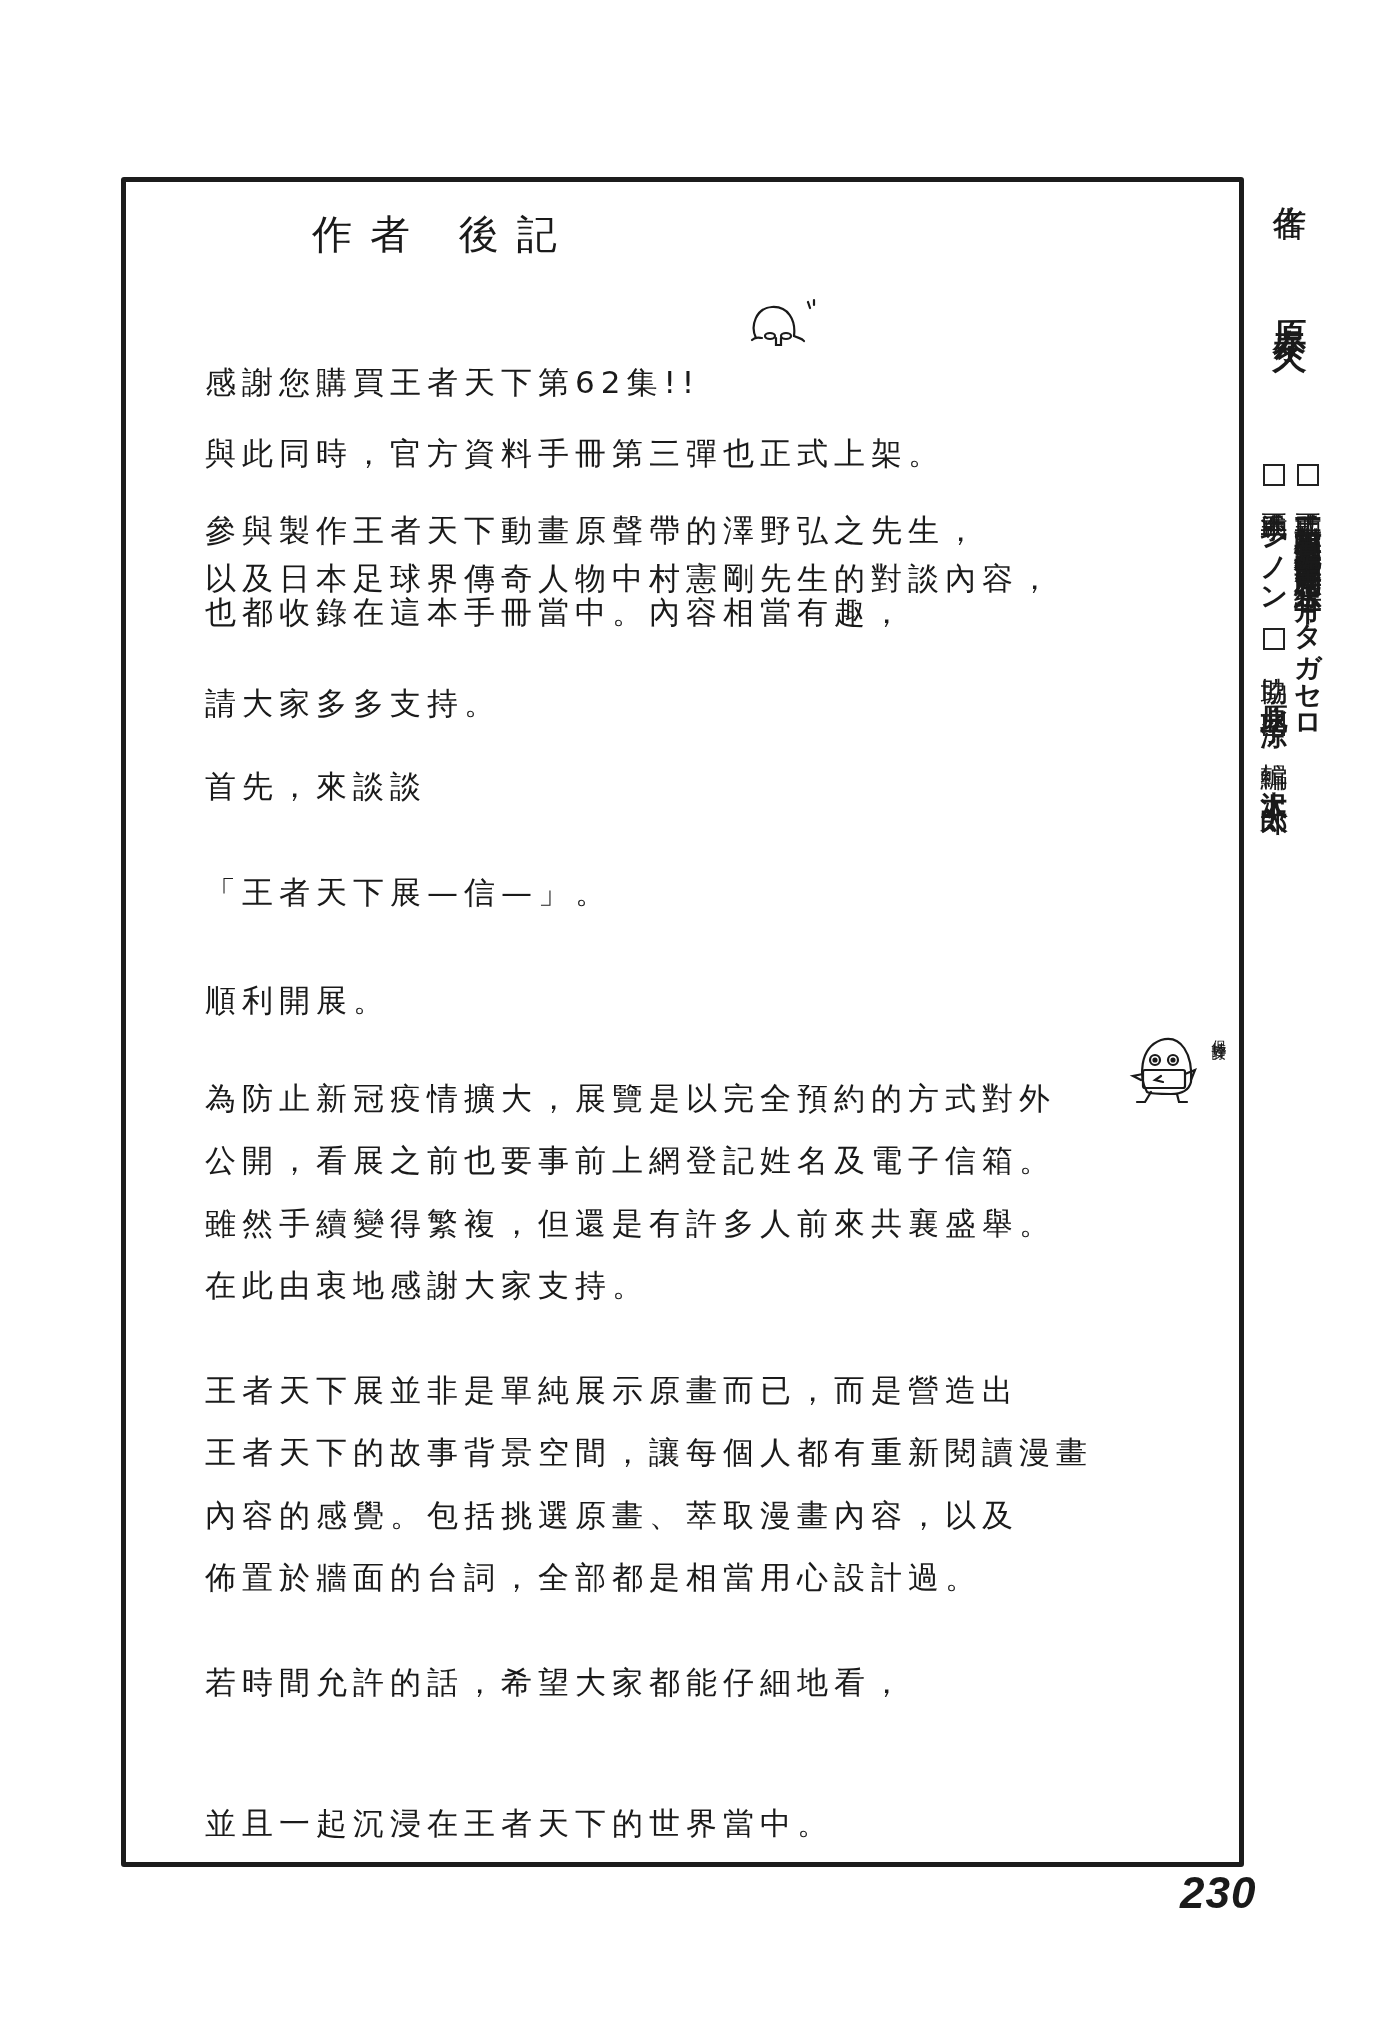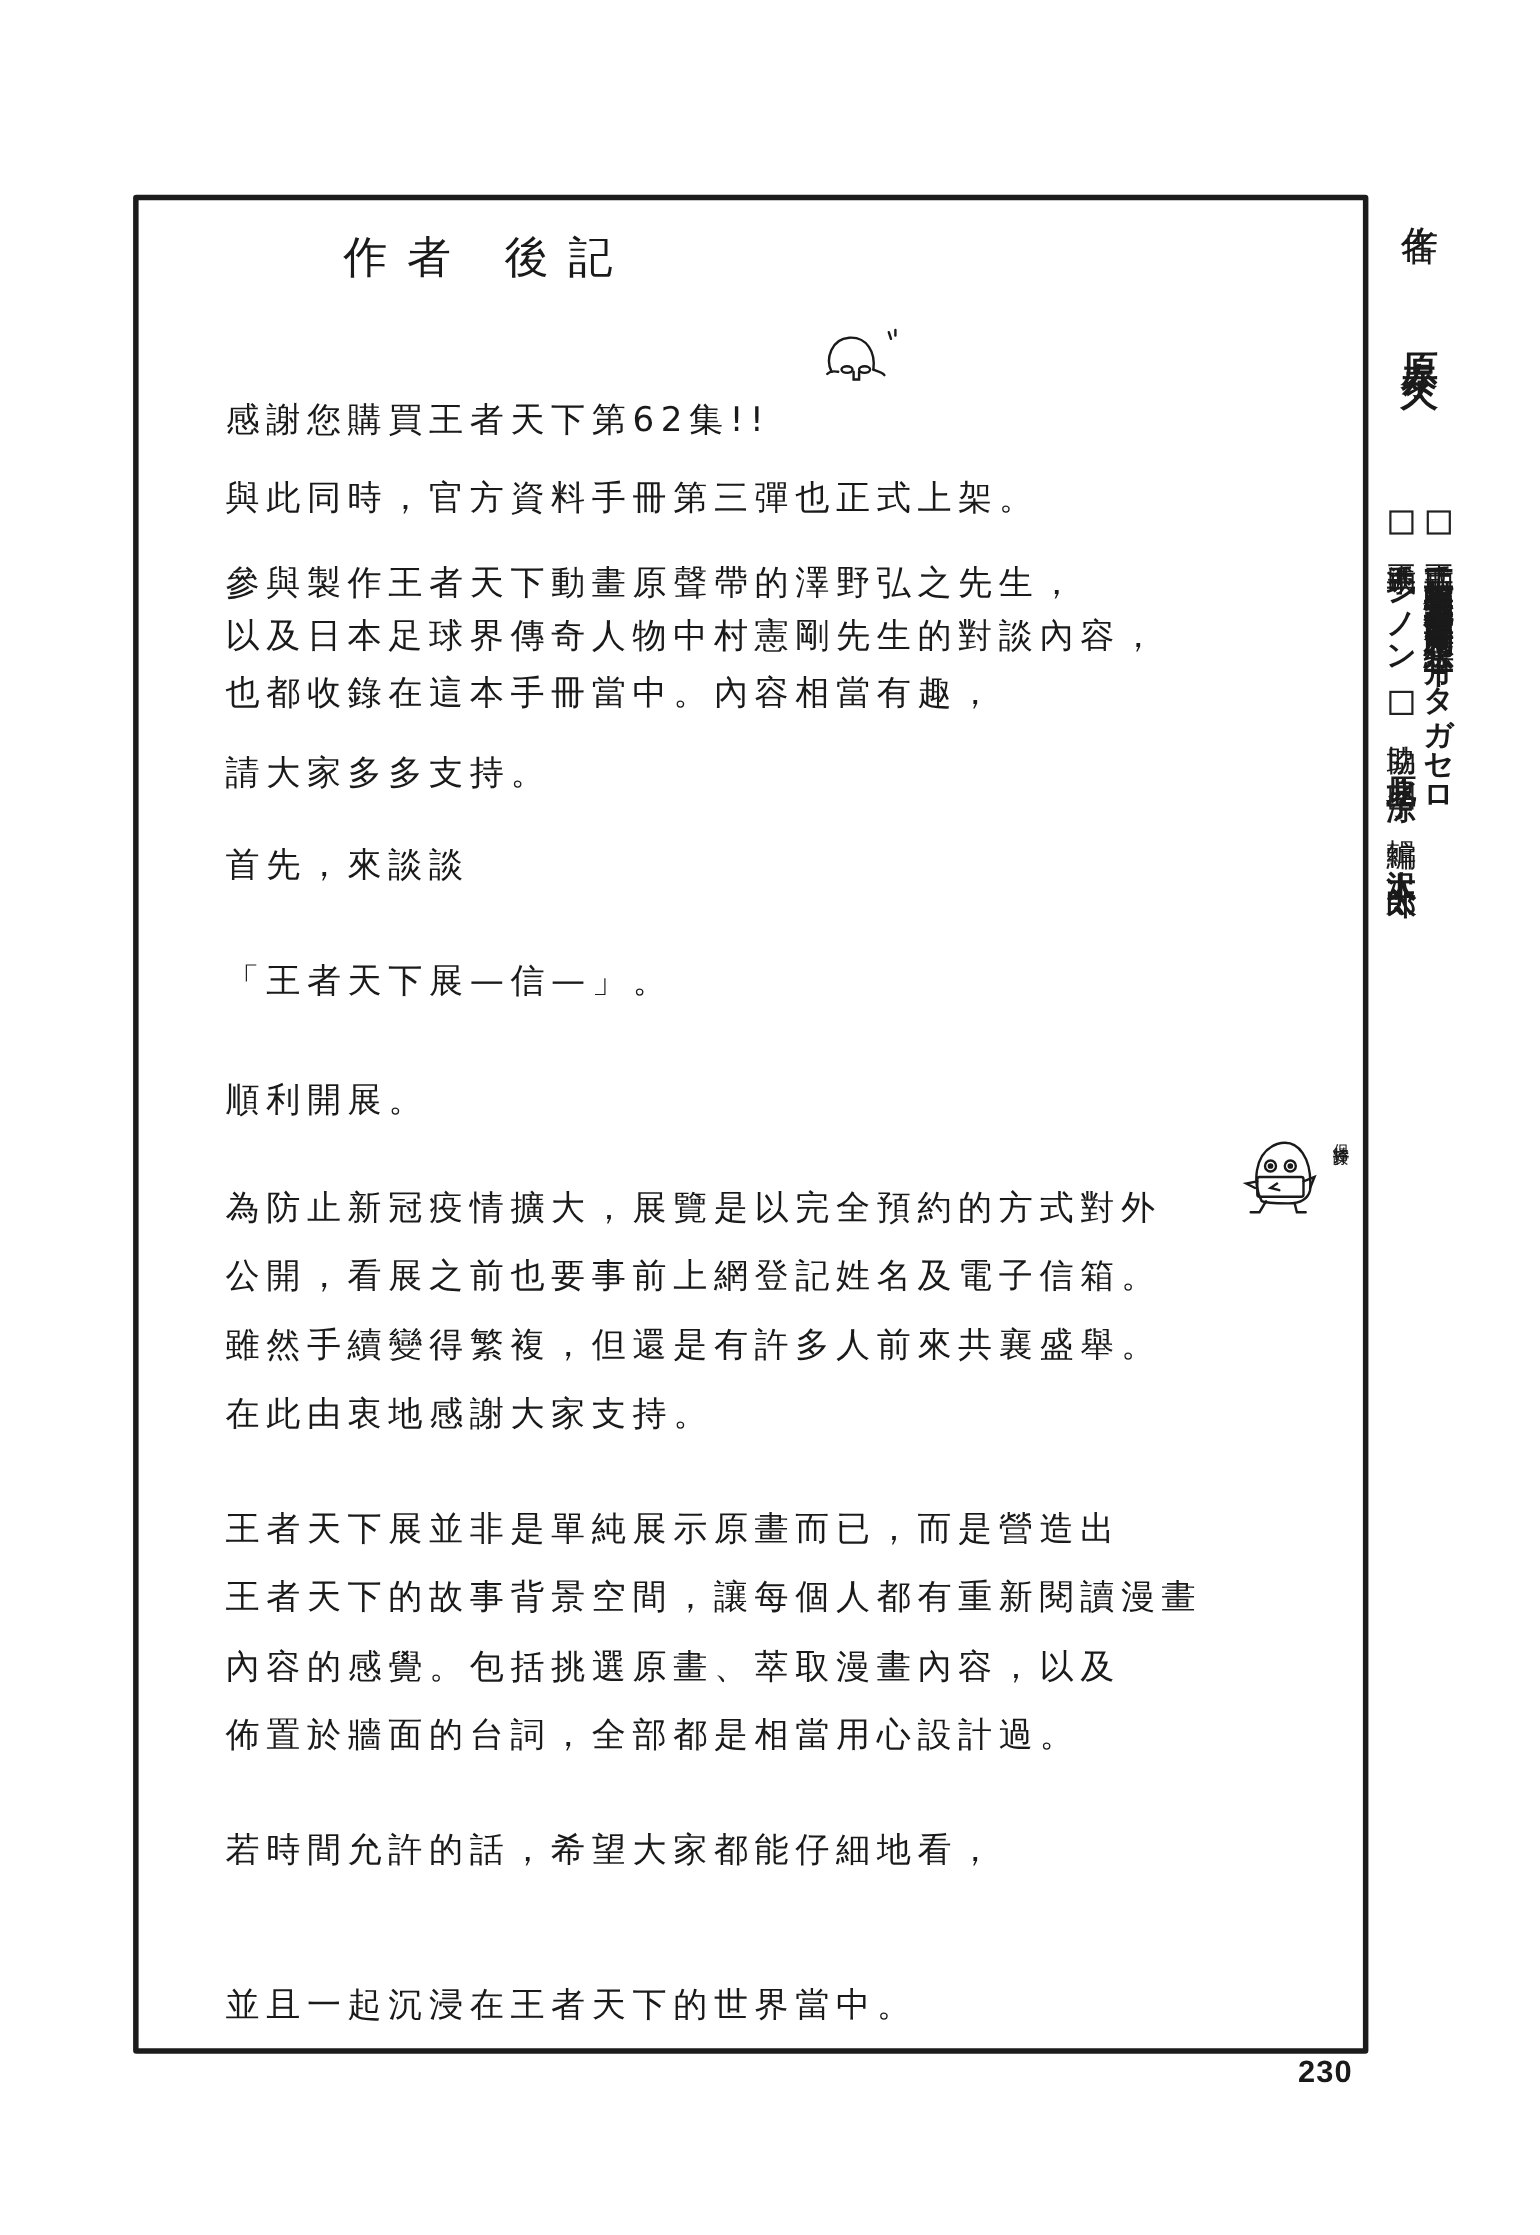--- a/index.html
+++ b/index.html
@@ -80,39 +80,40 @@
       width: 22px; height: 22px;
       border: 2px solid #222;
       margin: 2px 2px 6px 2px;
       box-sizing: border-box;
     }
 
     .page-number {
       position: absolute;
       left: 1180px; top: 1868px;
       font-family: "Liberation Sans", sans-serif;
-      font-size: 28px;
+      font-size: 44px;
       font-weight: bold;
+      font-style: italic;
       letter-spacing: 1px;
     }
   </style>
 </head>
 <body>
 
 <div class="page">
 
   <div class="frame"></div>
 
   <div class="title">作者 後記</div>
 
   <div class="body-text" style="top:314px">感謝您購買王者天下第62集!!</div>
   <div class="body-text" style="top:385px">與此同時，官方資料手冊第三彈也正式上架。</div>
   <div class="body-text" style="top:462px">參與製作王者天下動畫原聲帶的澤野弘之先生，</div>
   <div class="body-text" style="top:510px">以及日本足球界傳奇人物中村憲剛先生的對談內容，</div>
-  <div class="body-text" style="top:562px">也都收錄在這本手冊當中。內容相當有趣，</div>
+  <div class="body-text" style="top:544px">也都收錄在這本手冊當中。內容相當有趣，</div>
   <div class="body-text" style="top:635px">請大家多多支持。</div>
 
   <div class="body-text" style="top:718px">首先，來談談</div>
   <div class="body-text" style="top:824px">「王者天下展—信—」。</div>
 
   <div class="body-text" style="top:932px">順利開展。</div>
 
   <div class="body-text" style="top:1030px">為防止新冠疫情擴大，展覽是以完全預約的方式對外</div>
   <div class="body-text" style="top:1092px">公開，看展之前也要事前上網登記姓名及電子信箱。</div>
   <div class="body-text" style="top:1217px">在此由衷地感謝大家支持。</div>

